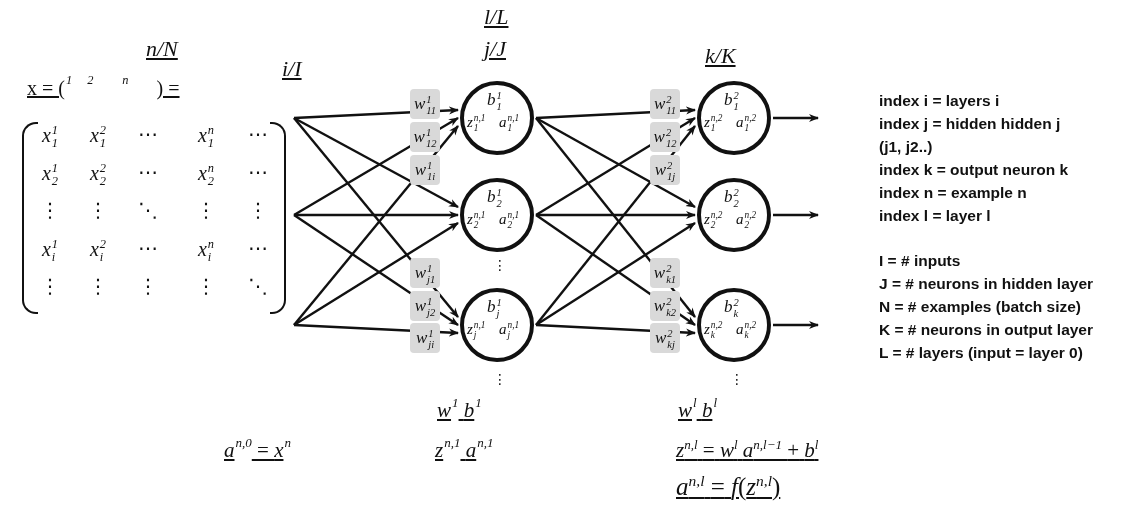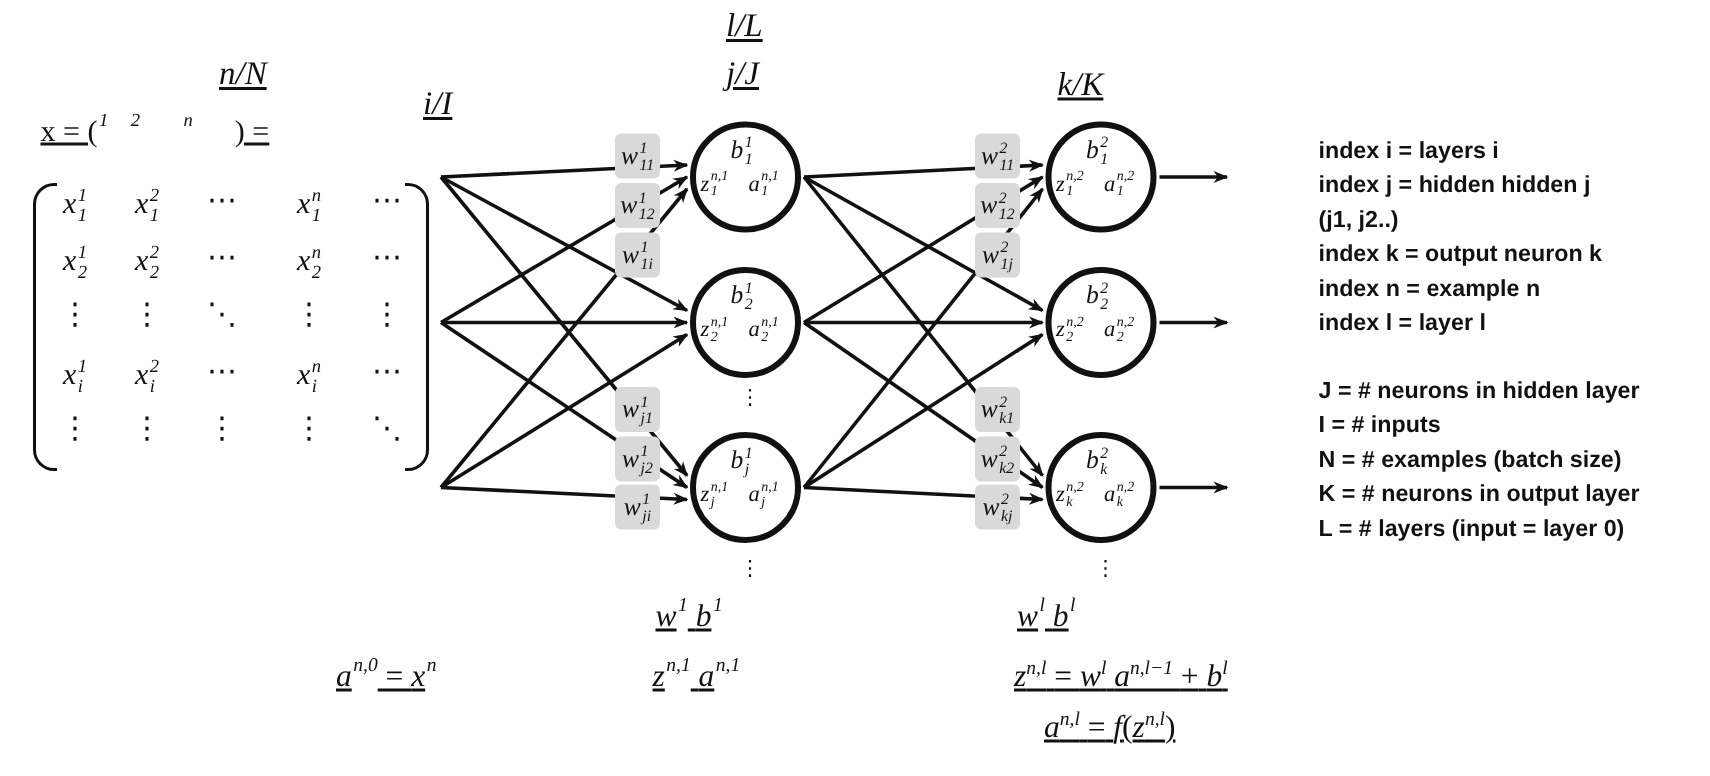--- a/index.html
+++ b/index.html
@@ -296,29 +296,29 @@
         <span>&nbsp;</span>
       </span></span></div>
 <div class="m" id="eq-hidden" style="left:435px;top:440px;font-size:21px;"><span><span>z</span><span class="ss" style="vertical-align: top; margin-top: -4px;">
         <span>n,1</span>
         <span>&nbsp;</span>
       </span></span><span class="up"> </span><span><span>a</span><span class="ss" style="vertical-align: top; margin-top: -4px;">
         <span>n,1</span>
         <span>&nbsp;</span>
       </span></span></div>
 <div class="m" id="eq-z" style="left:676px;top:440px;font-size:21px;"><span><span>z</span><sup>n,l</sup></span><span> </span><span class="up">=</span><span> </span><span><span>w</span><sup>l</sup></span><span> </span><span><span>a</span><sup>n,l−1</sup></span><span> </span><span class="up">+</span><span> </span><span><span>b</span><sup>l</sup></span></div>
-<div class="m" id="eq-a" style="left:696px;top:474px;font-size:21px;"><span><span>a</span><sup>n,l</sup></span><span> </span><span class="up">=</span><span> </span><span>f</span><span class="up">(</span><span><span>z</span><sup>n,l</sup></span><span class="up">)</span></div>
+<div class="m" id="eq-a" style="left:676px;top:474px;font-size:25px;"><span><span>a</span><sup>n,l</sup></span><span> </span><span class="up">=</span><span> </span><span>f</span><span class="up">(</span><span><span>z</span><sup>n,l</sup></span><span class="up">)</span></div>
 
 <div class="legend" style="top:89px;" id="legend-idx">
     <div>index i = layers i</div>
     <div>index j = hidden hidden j</div>
     <div>(j1, j2..)</div>
     <div>index k = output neuron k</div>
     <div>index n = example n</div>
     <div>index l = layer l</div>
   </div>
 <div class="legend" style="top:249px;" id="legend-cnt">
+    <div>I = # inputs</div>
     <div>J = # neurons in hidden layer</div>
-    <div>I = # inputs</div>
     <div>N = # examples (batch size)</div>
     <div>K = # neurons in output layer</div>
     <div>L = # layers (input = layer 0)</div>
   </div>
 
 </body></html>

